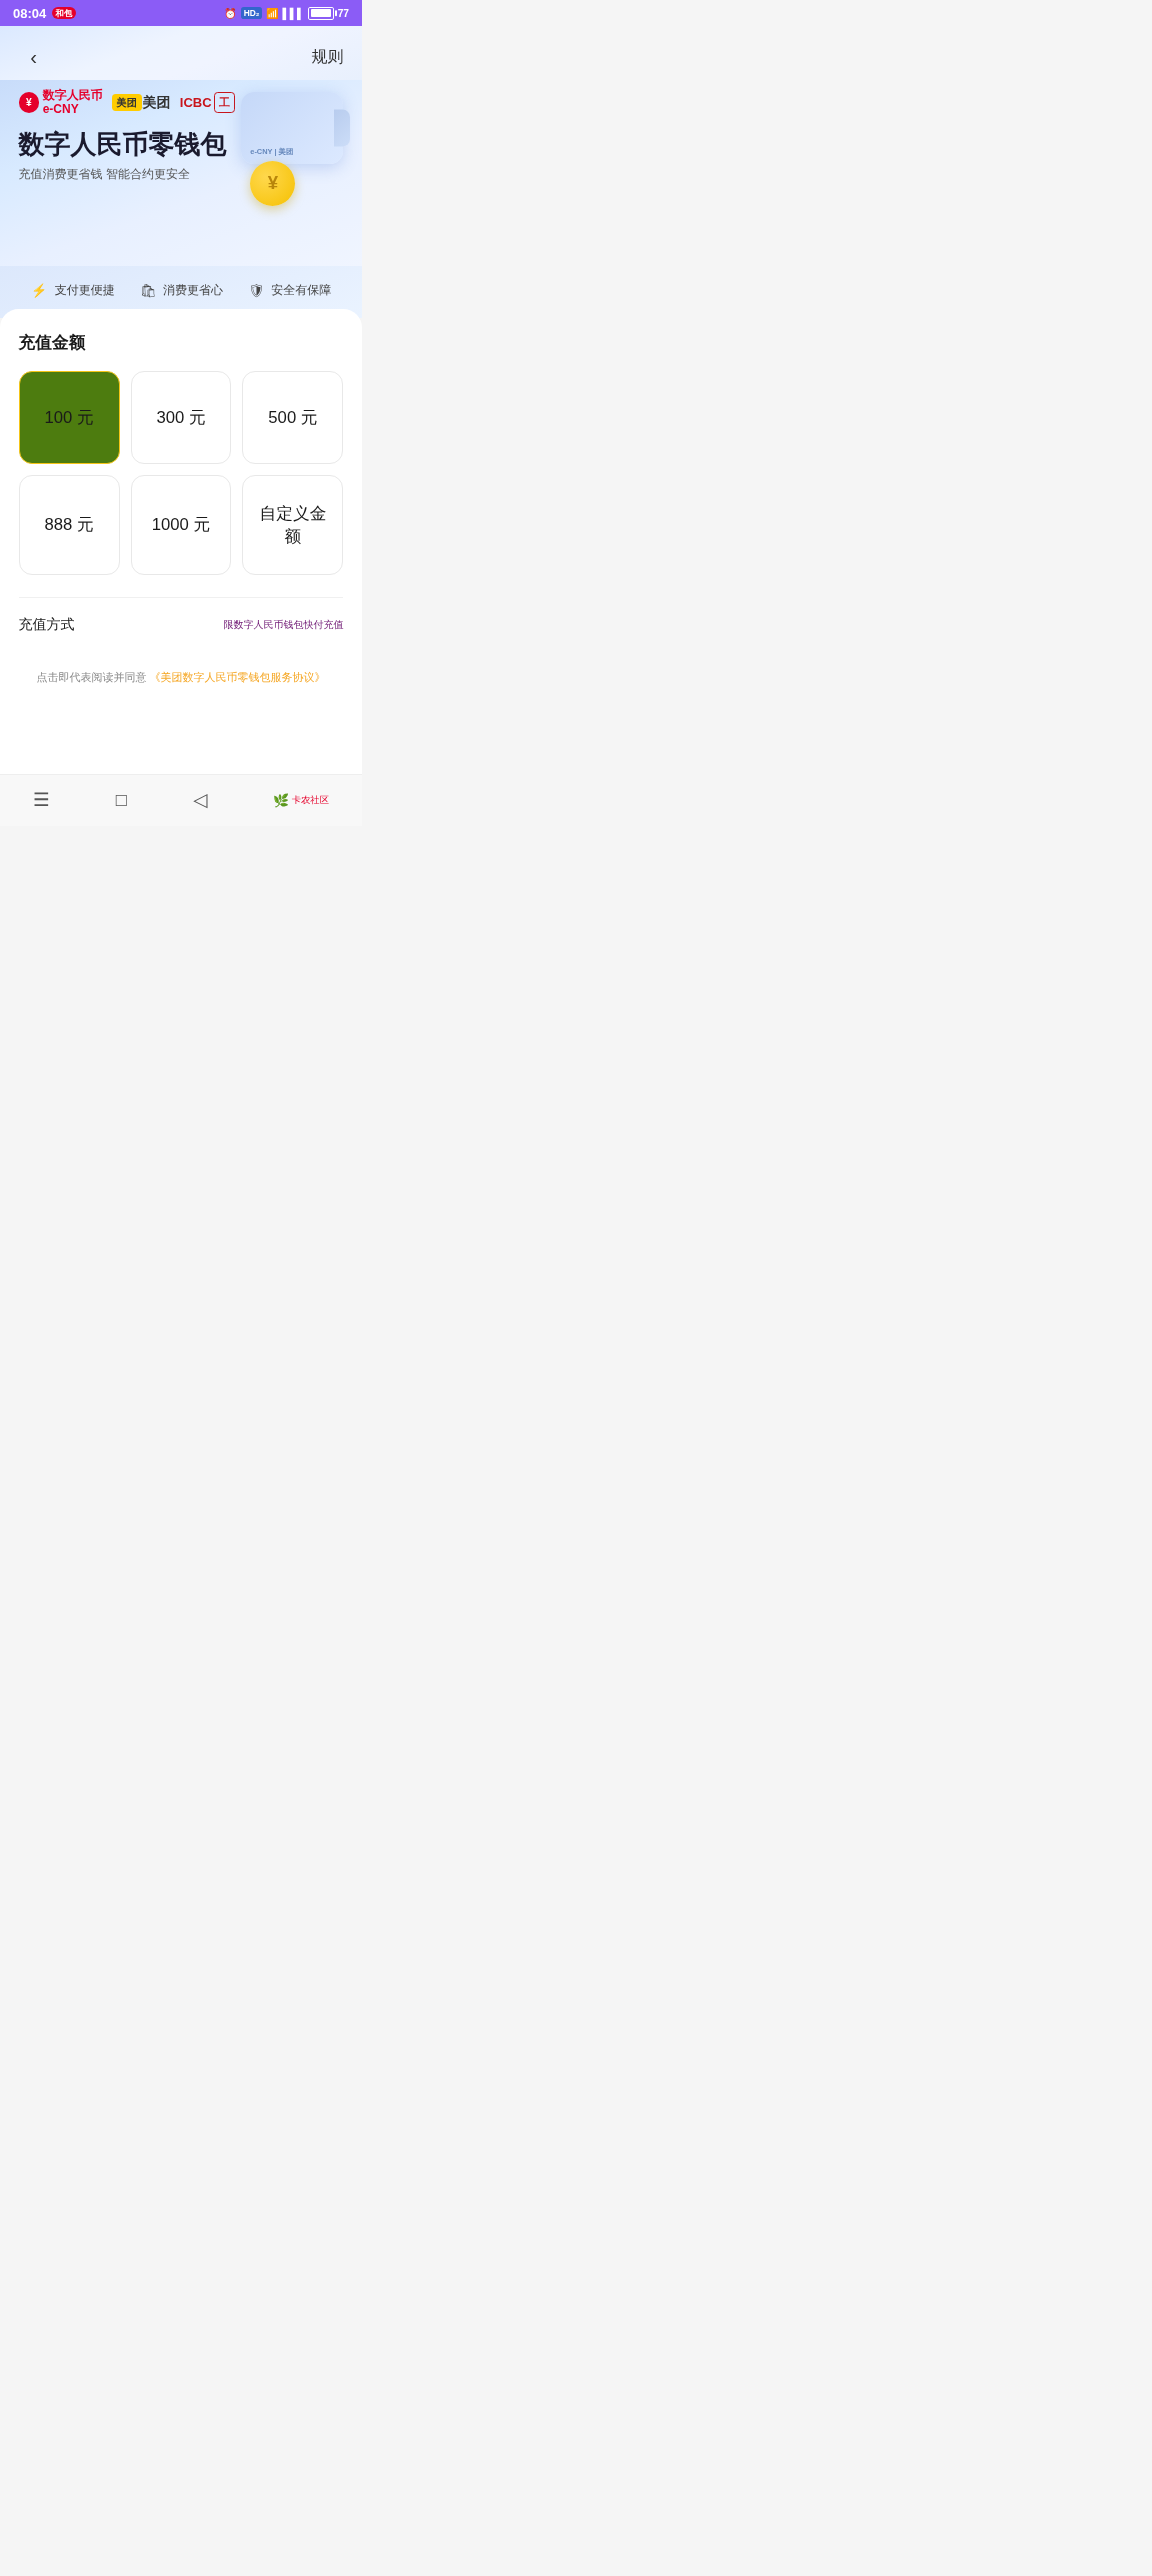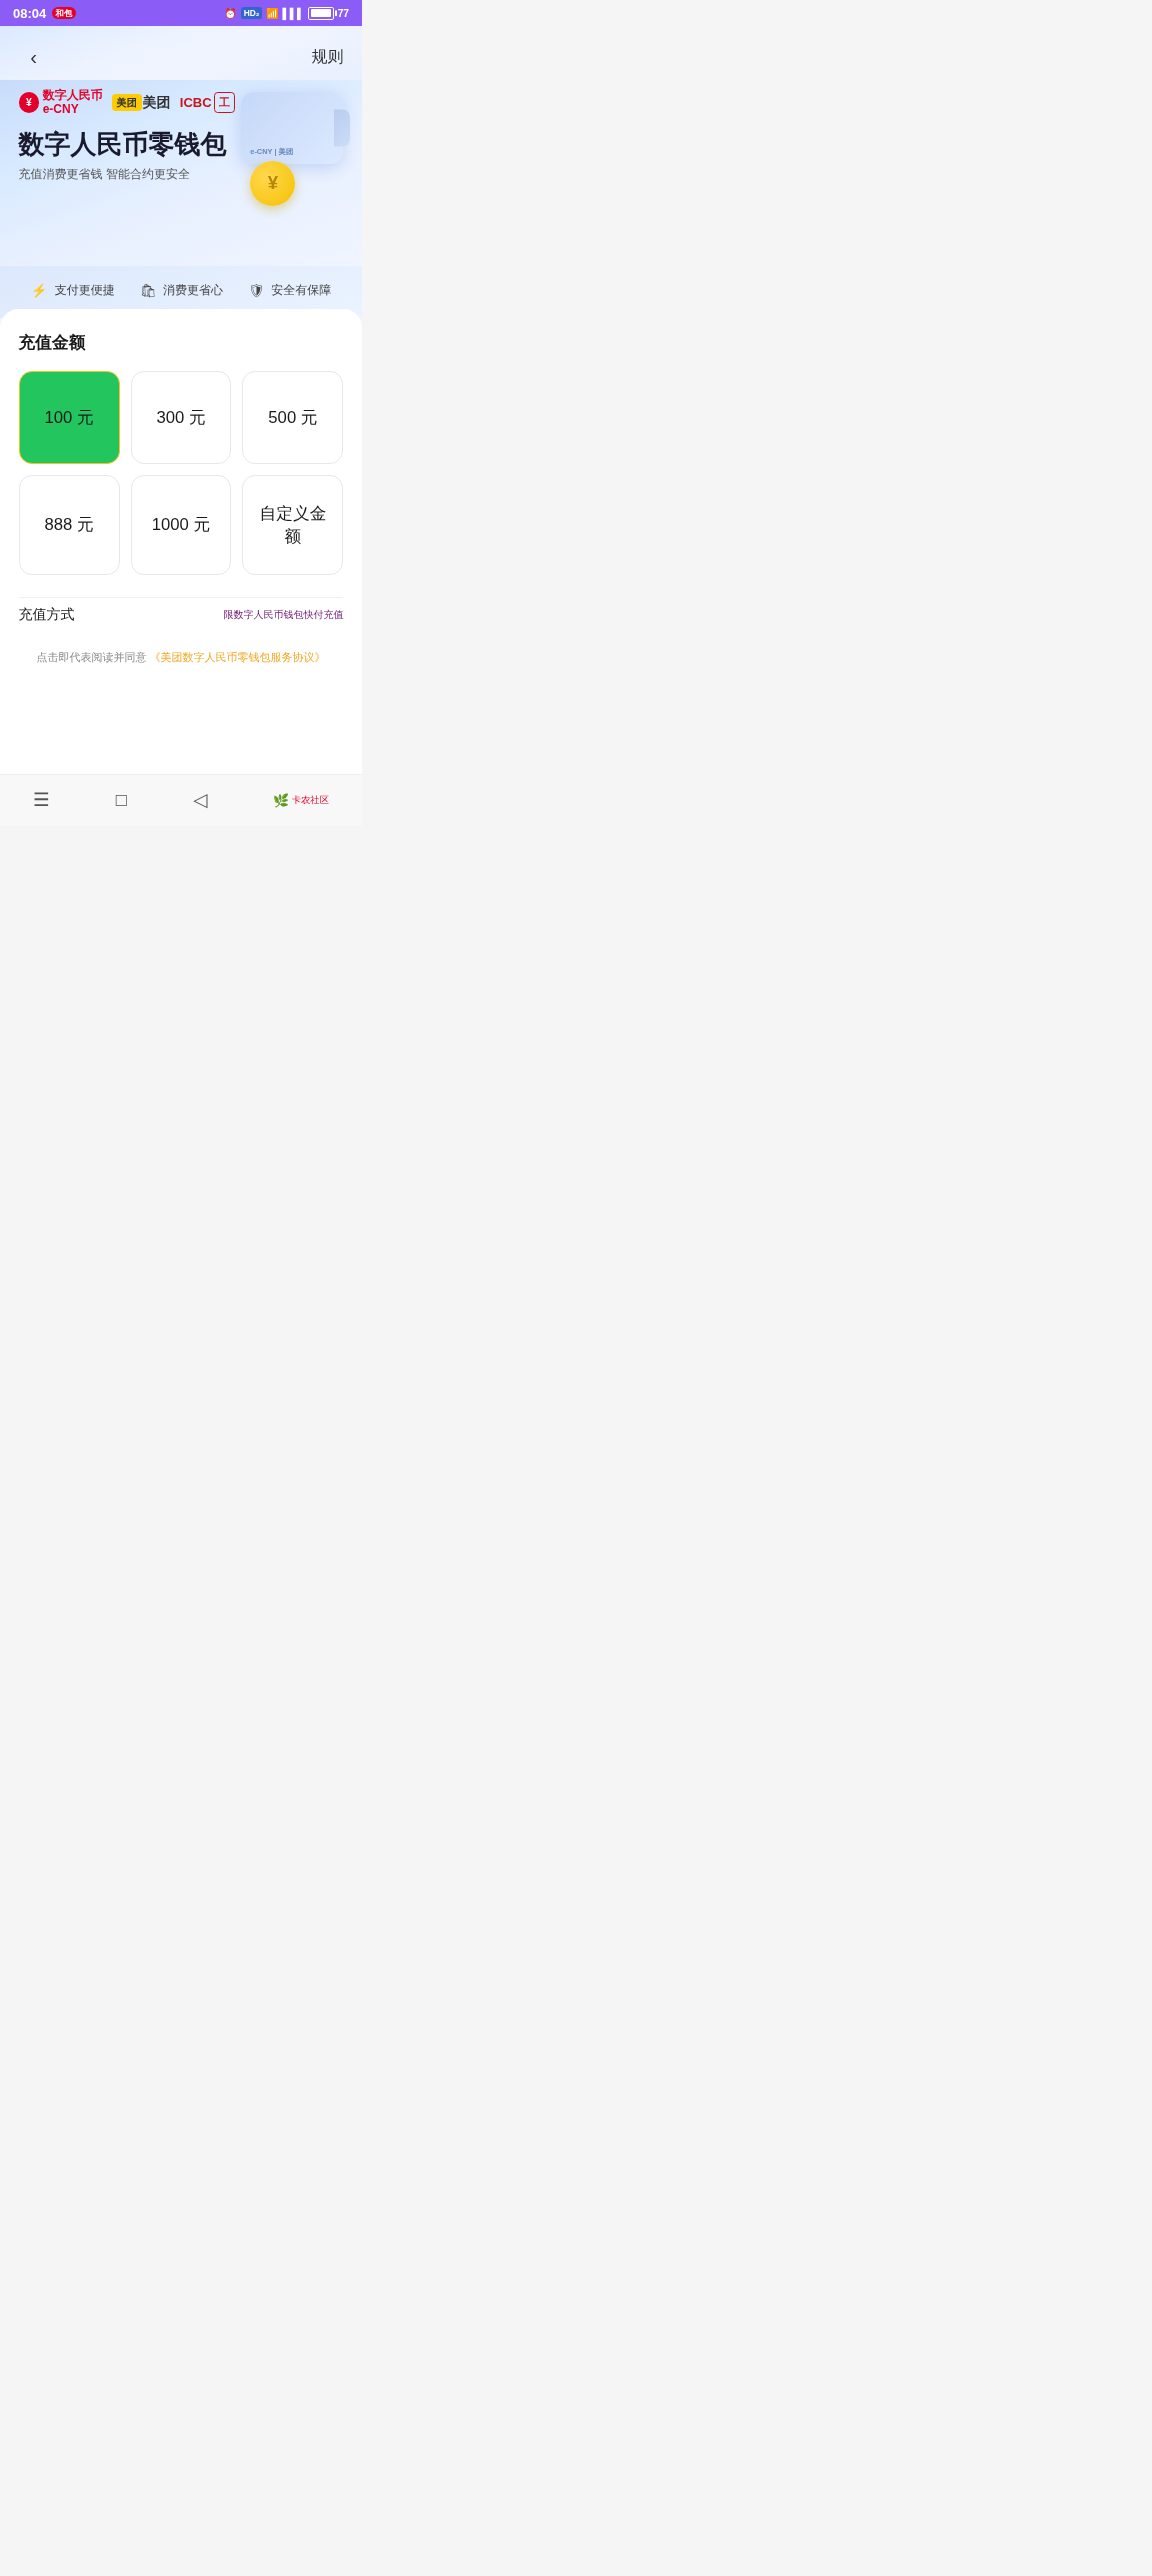--- a/index.html
+++ b/index.html
@@ -236,32 +236,32 @@
       font-size: 16.7px;
       font-weight: 500;
       color: #1a1a1a;
       cursor: pointer;
       background: white;
       min-height: 93px;
       display: flex; align-items: center; justify-content: center;
     }
     .amount-card.selected {
       border-color: #f5c518;
-      background: #22c55e;
+      background: #4d7c0f;
       border-width: 1.9px;
       text-align: center;
     }
     .amount-label { font-size: 16.7px; font-weight: 500; color: #1a1a1a; }
 
     
     .payment-row {
       display: flex;
       justify-content: space-between;
       align-items: center;
-      padding: 8px 0;
+      padding: 18px 0;
       border-top: 0.9px solid #f0f0f0;
       margin-bottom: 18.6px;
     }
     .payment-label {
       font-size: 14px;
       color: #1a1a1a;
       font-weight: 500;
     }
     .payment-hint {
       font-size: 10px;

